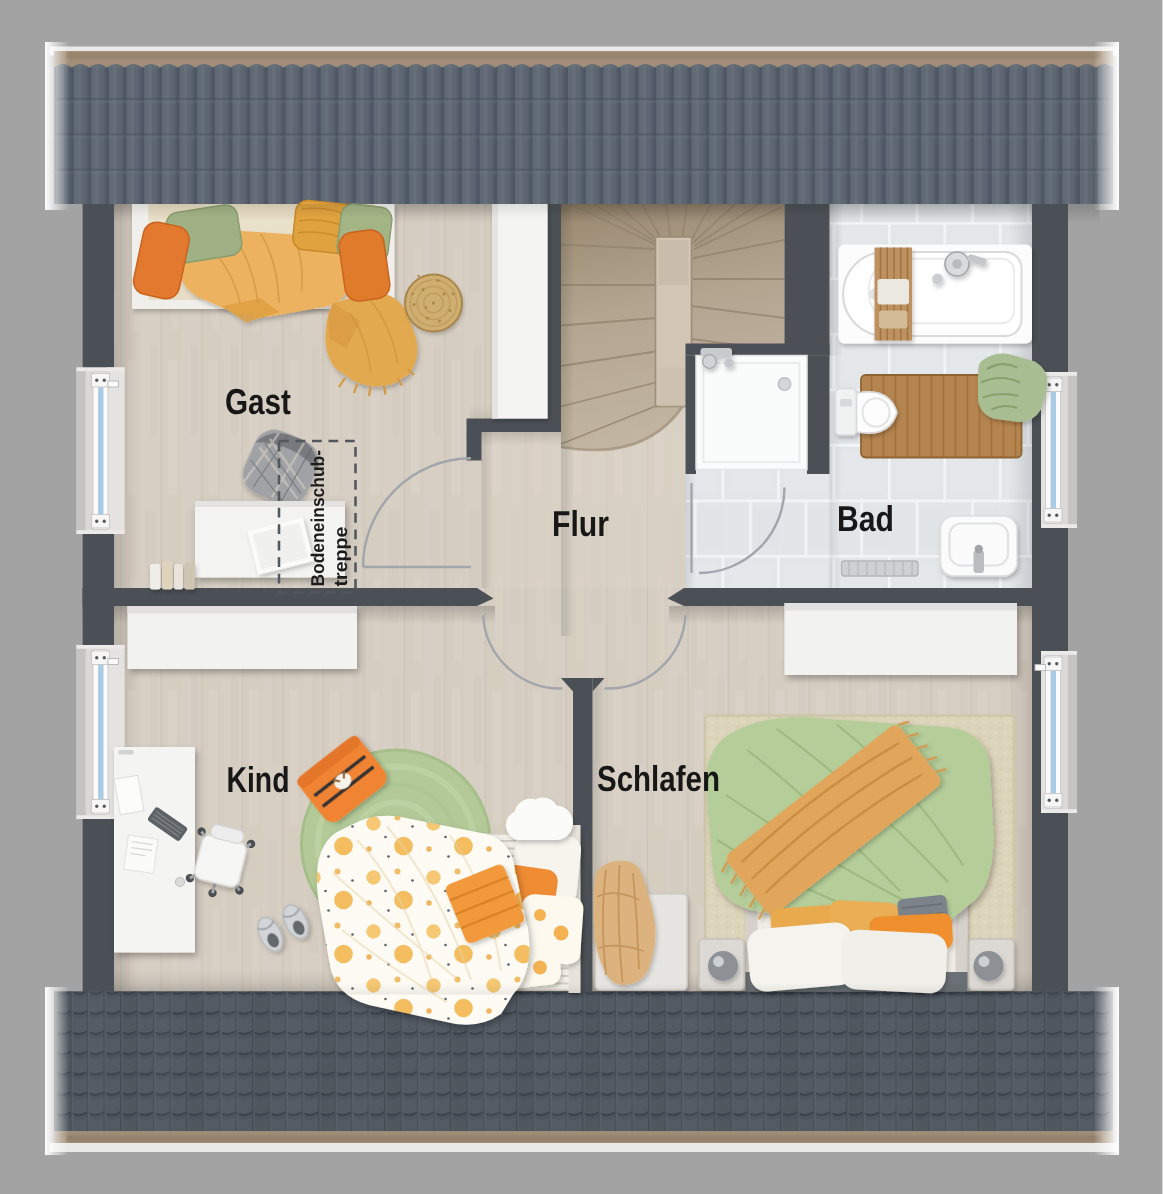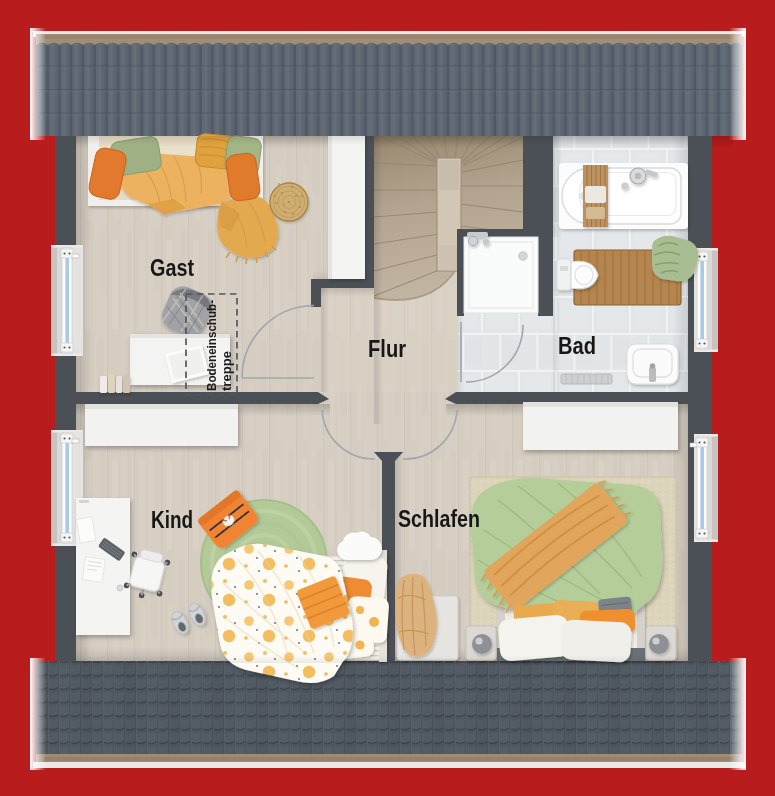--- a/index.html
+++ b/index.html
@@ -1,14 +1,14 @@
 <!DOCTYPE html>
 <html><head><meta charset="utf-8"><style>
 html,body{margin:0;padding:0;background:#fff;}
-#page{position:relative;width:775px;height:796px;background:#b91c1c;overflow:hidden;}
+#page{position:relative;width:775px;height:796px;background:#a3a3a3;overflow:hidden;}
 svg{display:block;}
 text{font-family:"Liberation Sans",sans-serif;}
 </style></head><body>
 <div id="page">
 <svg width="775" height="796" viewBox="0 0 775 796">
 <defs>
 <linearGradient id="shR" x1="0" y1="0" x2="1" y2="0">
  <stop offset="0" stop-color="#000" stop-opacity="0.15"></stop>
           <stop offset="1" stop-color="#000" stop-opacity="0"></stop>
 </linearGradient>

